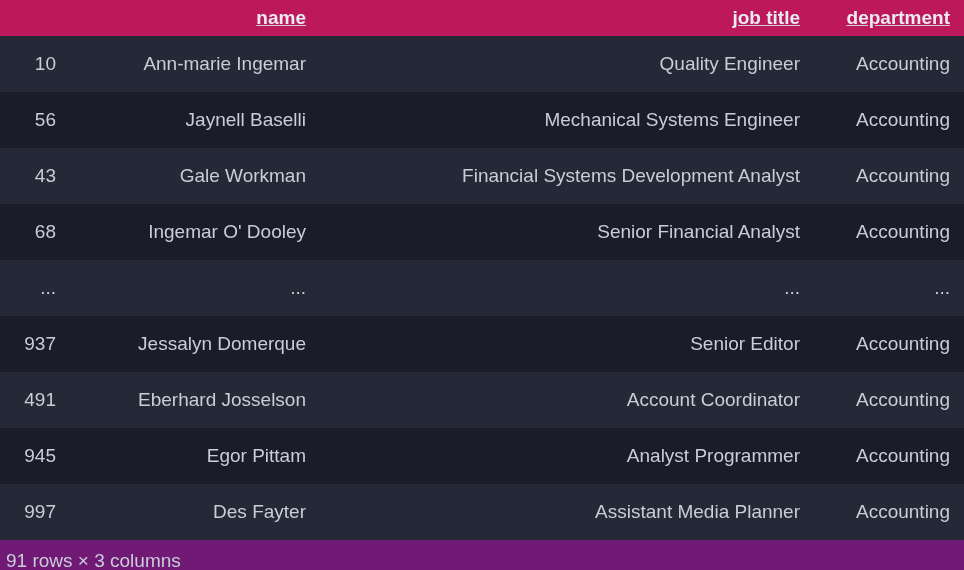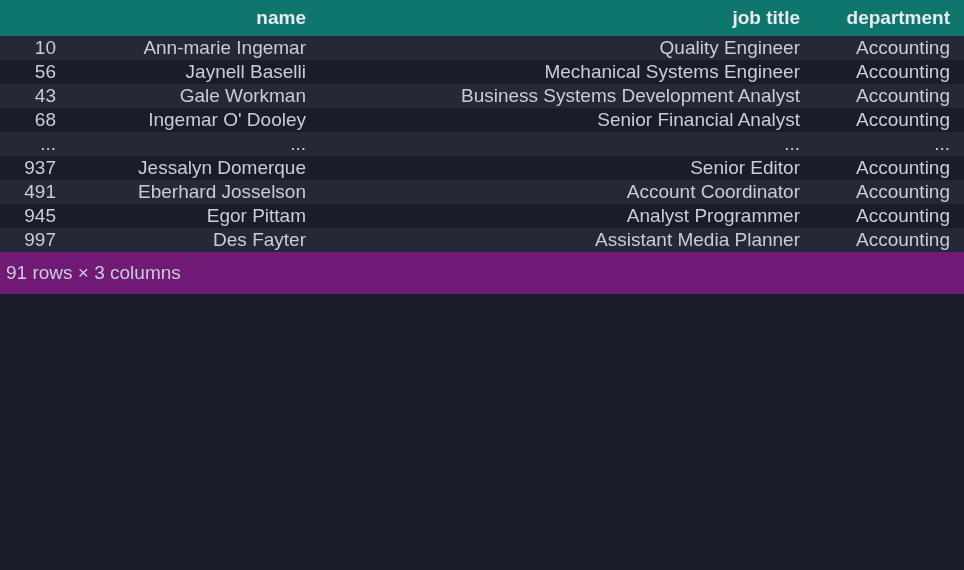--- a/index.html
+++ b/index.html
@@ -15,42 +15,43 @@
       width: 964px;
       height: 570px;
       overflow: hidden;
     }
     table {
       width: 100%;
       border-collapse: collapse;
       table-layout: auto;
     }
     thead tr {
-      background-color: #0f766e;
+      background-color: #be185d;
+      text-decoration: underline;
     }
     th {
       text-align: right;
       font-weight: 700;
       color: #e8ebef;
       padding: 7px 14px;
       white-space: nowrap;
     }
     th.index-col {
       text-align: right;
       width: 70px;
     }
     tbody tr:nth-child(odd) {
       background-color: #242837;
     }
     tbody tr:nth-child(even) {
       background-color: #1a1d29;
     }
     td {
       text-align: right;
-      padding: 1px 14px;
+      padding: 17px 14px;
       white-space: nowrap;
       color: #c8cdd8;
     }
     td.index-col {
       text-align: right;
       font-weight: 400;
       color: #c8cdd8;
       width: 70px;
     }
     .ellipsis-row td {
@@ -93,21 +94,21 @@
     </tr>
     <tr>
       <td class="index-col">56</td>
       <td>Jaynell Baselli</td>
       <td>Mechanical Systems Engineer</td>
       <td>Accounting</td>
     </tr>
     <tr>
       <td class="index-col">43</td>
       <td>Gale Workman</td>
-      <td>Business Systems Development Analyst</td>
+      <td>Financial Systems Development Analyst</td>
       <td>Accounting</td>
     </tr>
     <tr>
       <td class="index-col">68</td>
       <td>Ingemar O' Dooley</td>
       <td>Senior Financial Analyst</td>
       <td>Accounting</td>
     </tr>
     <tr class="ellipsis-row">
       <td class="index-col">...</td>

